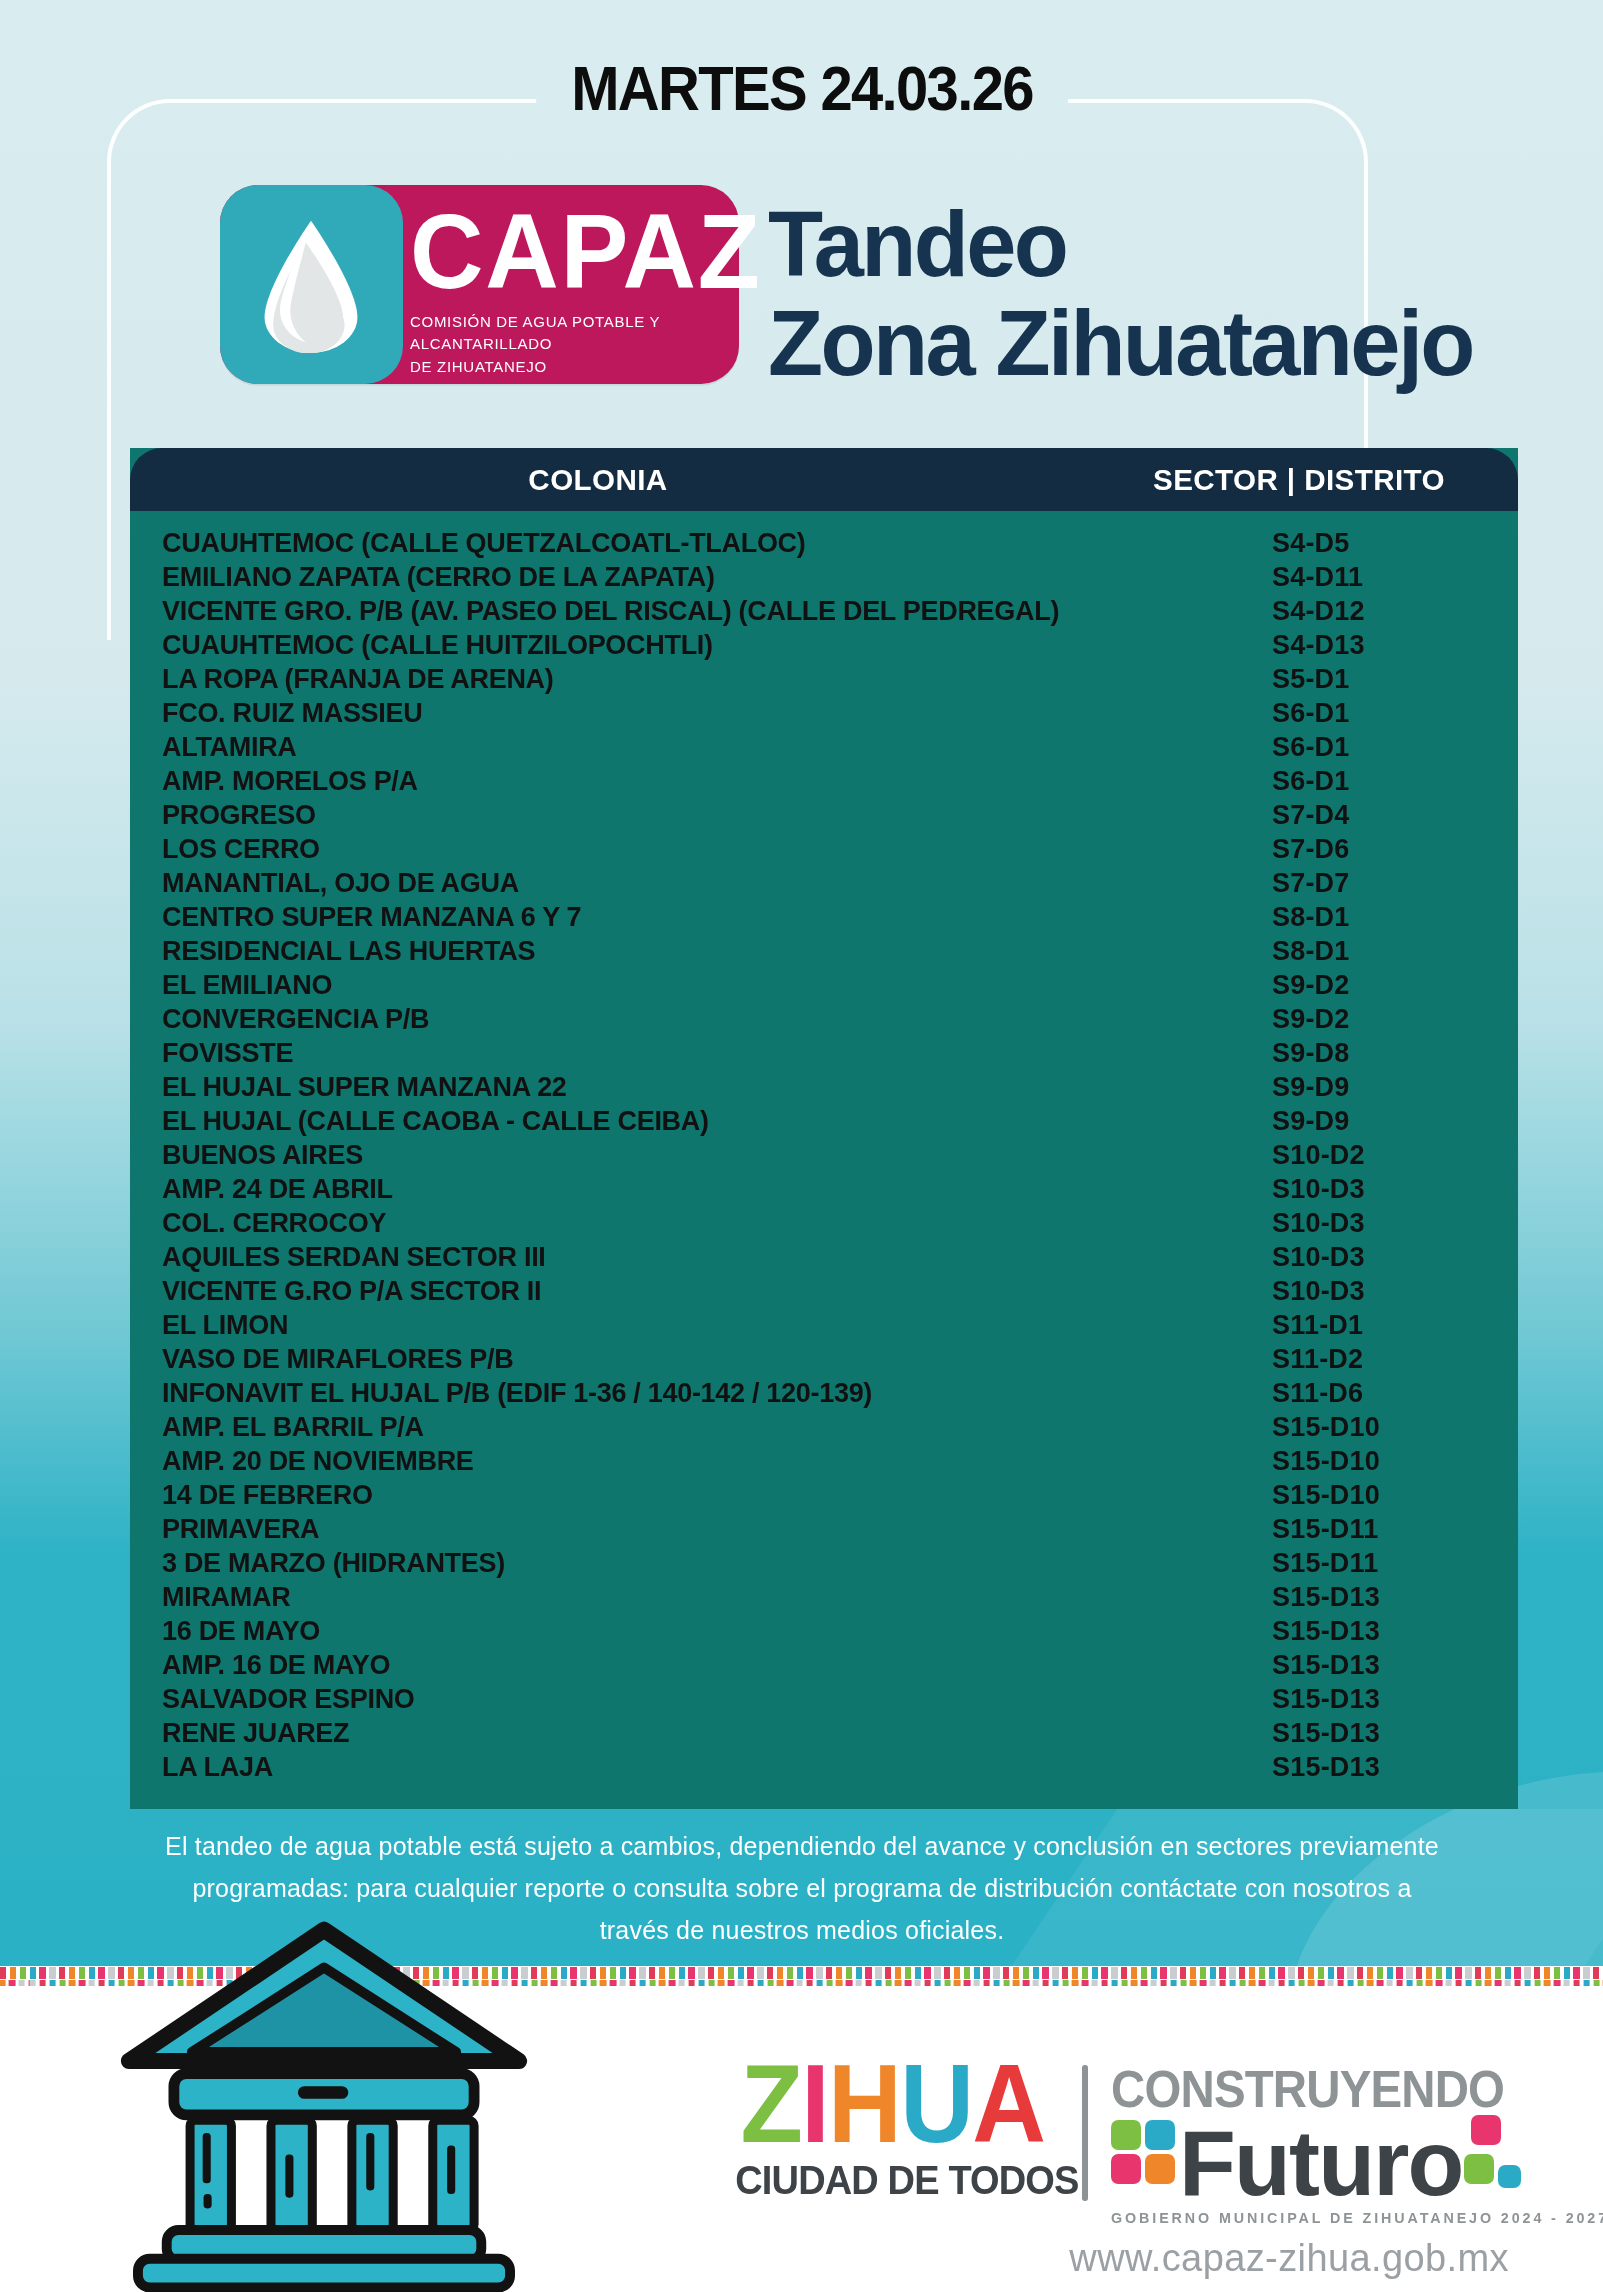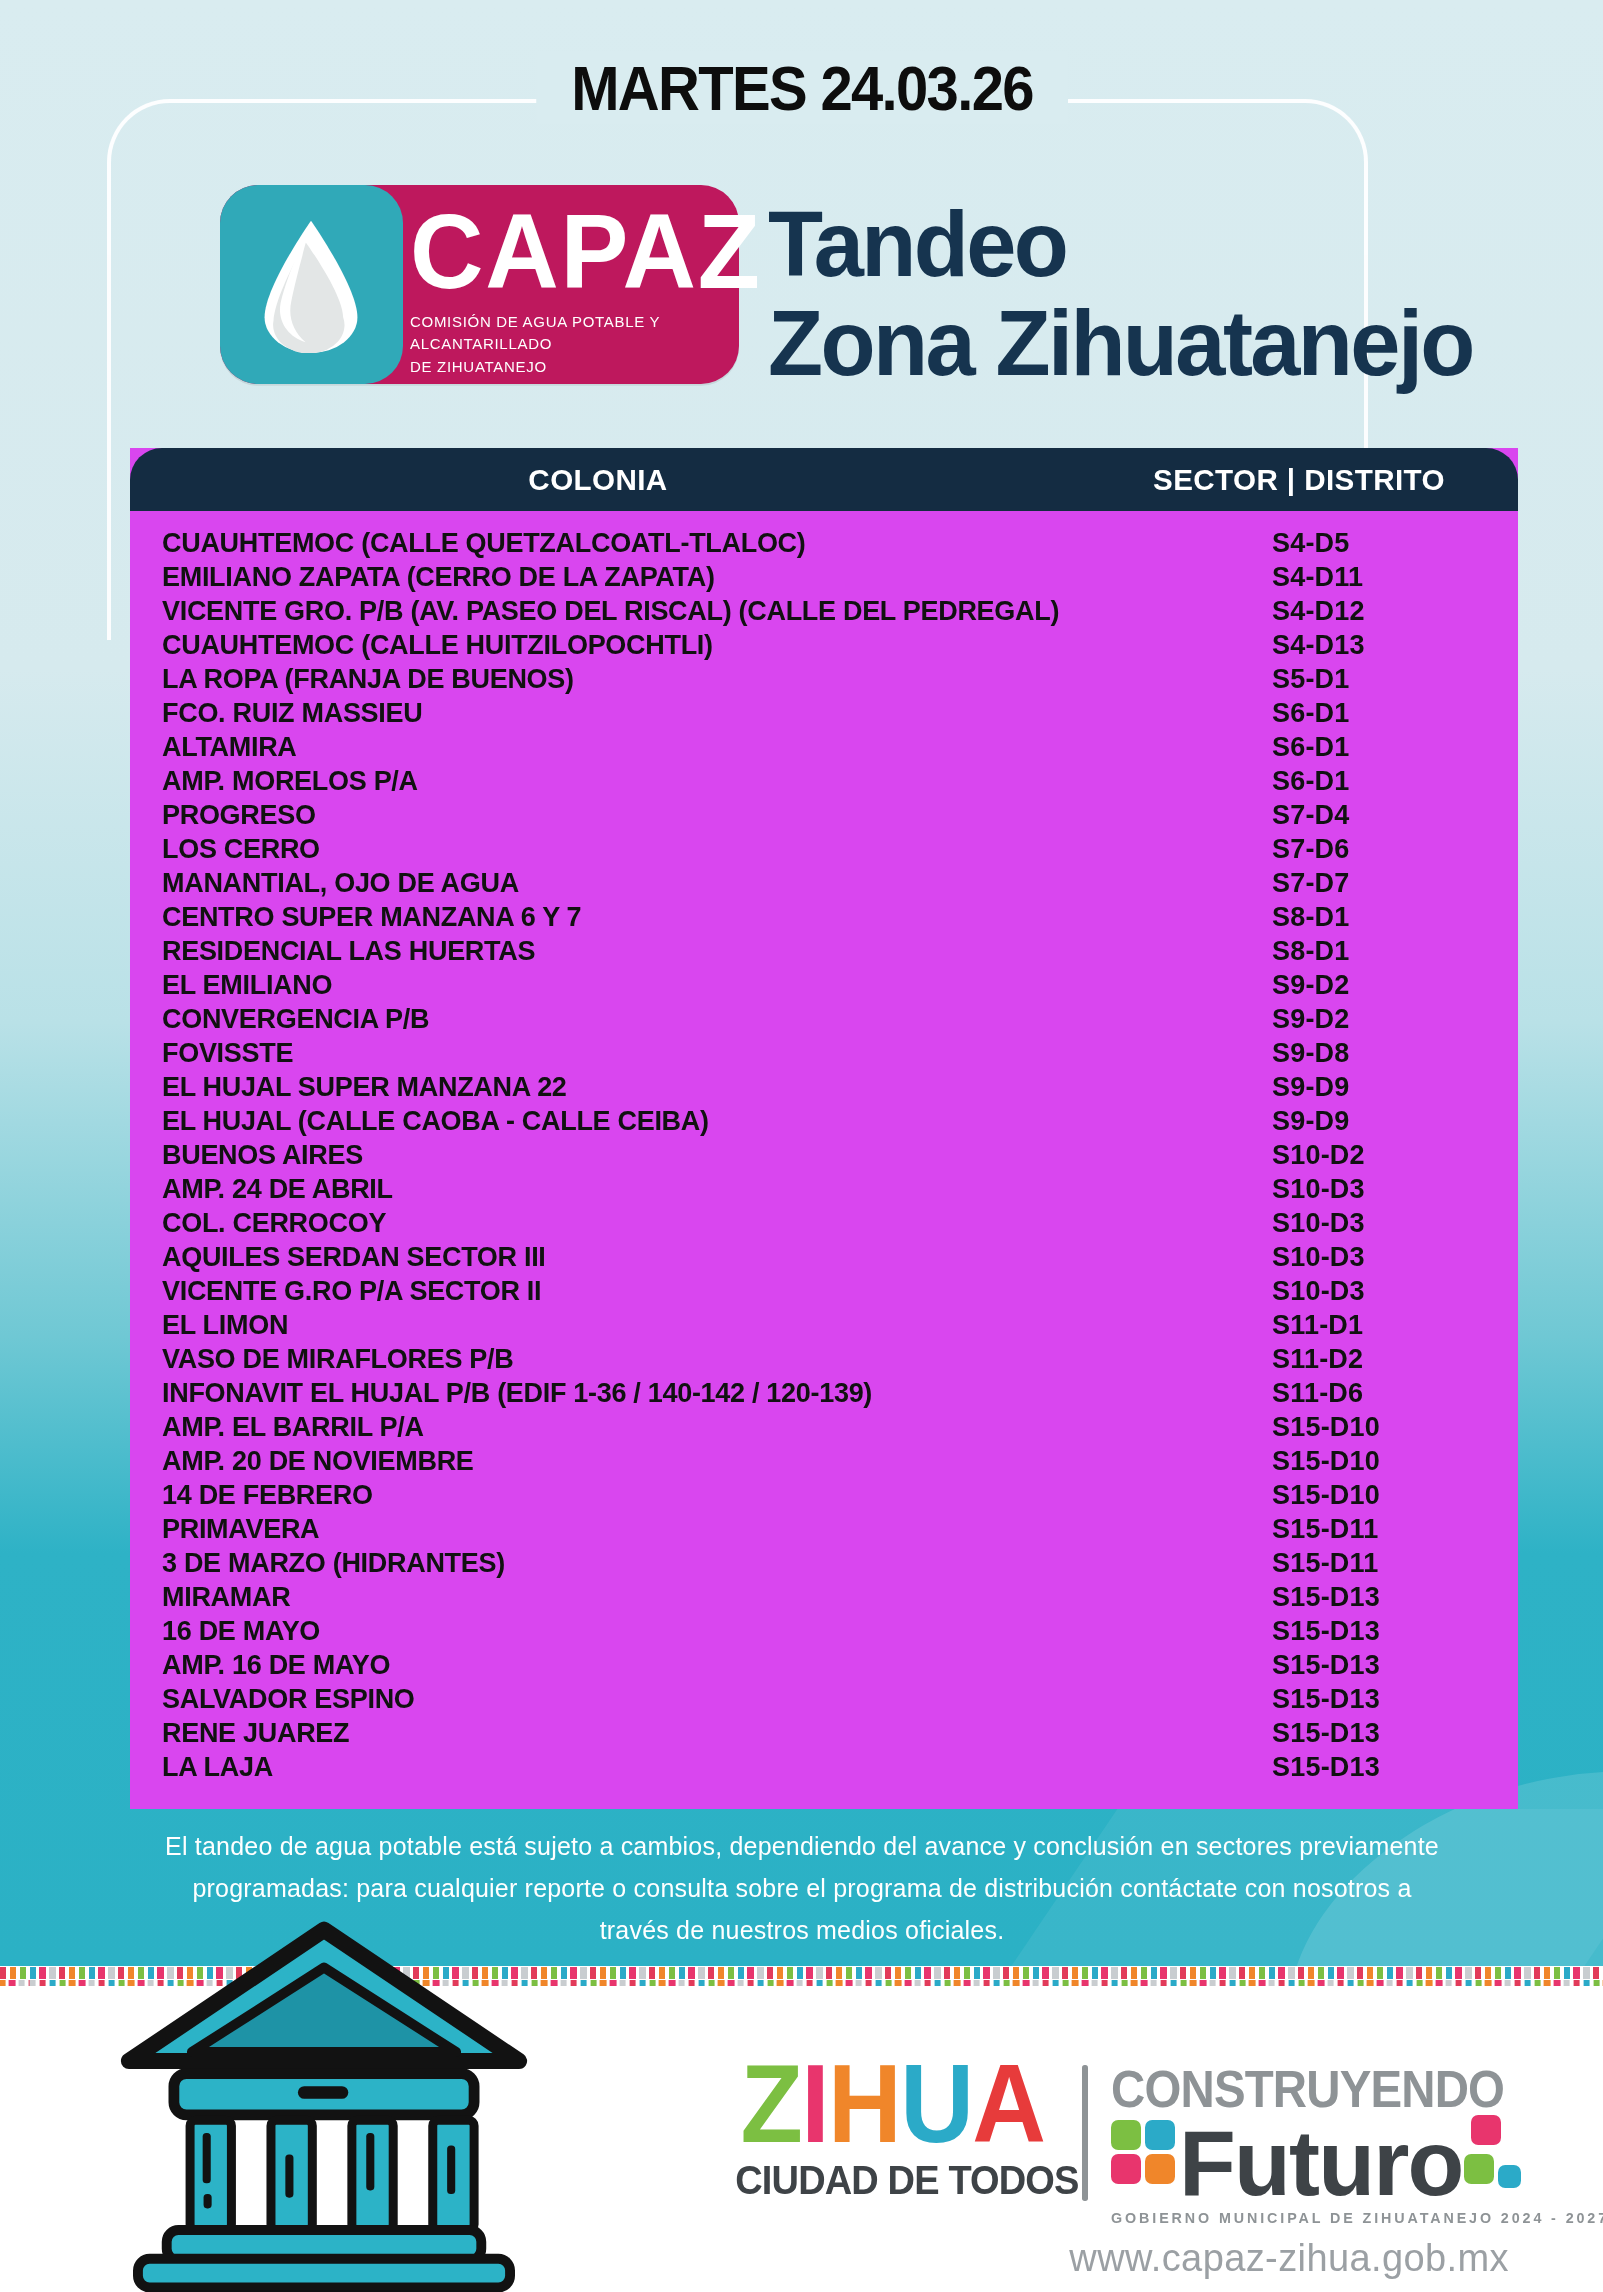--- a/index.html
+++ b/index.html
@@ -31,21 +31,21 @@
   .capaz-text{position:absolute;left:190px;top:12.5px;width:322px;}
   .capaz-acronym{font-size:106px;font-weight:700;color:#ffffff;letter-spacing:1.8px;line-height:106px;
     transform:scaleX(0.96);transform-origin:left center;}
   .capaz-sub{margin-top:7.2px;font-size:15px;font-weight:400;color:#ffffff;letter-spacing:0.7px;line-height:22.4px;}
 
   
   .main-title{position:absolute;left:768px;top:195px;color:#16344F;font-weight:700;
     font-size:93px;line-height:99px;letter-spacing:-2.7px;white-space:nowrap;transform:scaleX(0.97);transform-origin:left top;}
 
   
-  .card{position:absolute;left:130px;top:448px;width:1388px;height:1361px;background:#d946ef;}
+  .card{position:absolute;left:130px;top:448px;width:1388px;height:1361px;background:#0f766e;}
   .card-header{position:absolute;left:0;top:0;width:1388px;height:63px;background:#142C42;border-radius:32px 32px 0 0;}
   .col-h1{position:absolute;left:0;top:0;width:936px;height:63px;display:flex;align-items:center;justify-content:center;
     color:#fff;font-size:29.6px;font-weight:700;letter-spacing:0.4px;}
   .col-h2{position:absolute;left:1021px;top:0;width:296px;height:63px;display:flex;align-items:center;justify-content:center;
     color:#fff;font-size:29.6px;font-weight:700;letter-spacing:0.4px;}
   .rows{position:absolute;left:0;top:63px;width:1388px;padding-top:15px;}
   .row{position:relative;height:34px;display:flex;align-items:center;}
   .row-label{position:absolute;left:32px;font-size:27px;font-weight:700;color:#111111;letter-spacing:-0.3px;white-space:nowrap;}
   .row-code{position:absolute;left:1142px;font-size:27px;font-weight:700;color:#111111;letter-spacing:0.2px;white-space:nowrap;}
 
@@ -142,21 +142,21 @@
       <span class="row-label">VICENTE GRO. P/B (AV. PASEO DEL RISCAL) (CALLE DEL PEDREGAL)</span>
       <span class="row-code">S4-D12</span>
     </div>
 
     <div class="row">
       <span class="row-label">CUAUHTEMOC (CALLE HUITZILOPOCHTLI)</span>
       <span class="row-code">S4-D13</span>
     </div>
 
     <div class="row">
-      <span class="row-label">LA ROPA (FRANJA DE BUENOS)</span>
+      <span class="row-label">LA ROPA (FRANJA DE ARENA)</span>
       <span class="row-code">S5-D1</span>
     </div>
 
     <div class="row">
       <span class="row-label">FCO. RUIZ MASSIEU</span>
       <span class="row-code">S6-D1</span>
     </div>
 
     <div class="row">
       <span class="row-label">ALTAMIRA</span>

